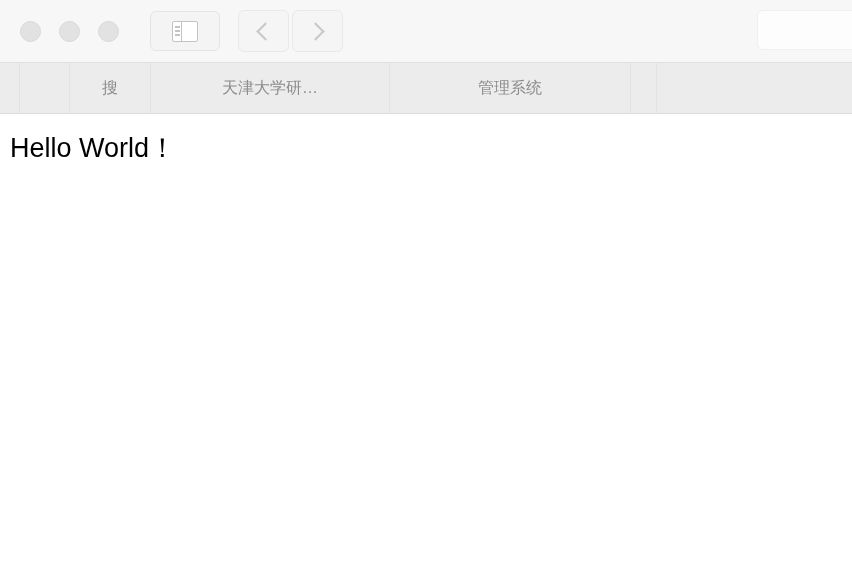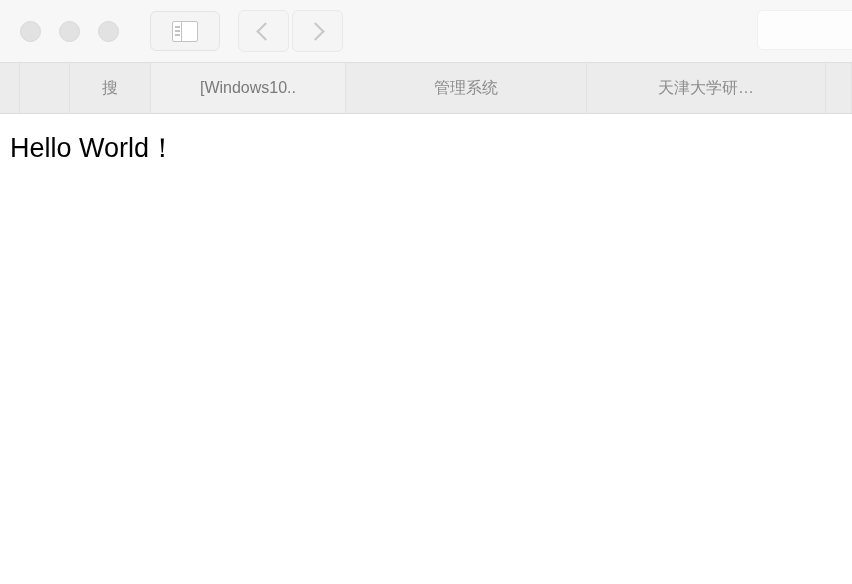--- a/index.html
+++ b/index.html
@@ -210,23 +210,22 @@
       </div>
     </div>
 
     <div id="address-field" placeholder=""></div>
   </div>
 
   <div id="tab-bar">
       <div class="tab spacer-tab" style="width: 20px;"></div>
       <div class="tab spacer-tab" style="width: 50px;"></div>
       <div class="tab" style="width: 81px;">搜</div>
-      <div class="tab active" style="width: 195px;">[Windows10..</div>
+      <div class="tab" style="width: 239px;">天津大学研…</div>
       <div class="tab" style="width: 241px;">管理系统</div>
-      <div class="tab" style="width: 239px;">天津大学研…</div>
       <div class="tab spacer-tab" style="width: 26px;"></div>
     </div>
 
   <div id="page-content">
     <div id="hello-world-text">Hello World！</div>
   </div>
 
 </div>
 
 </body></html>

